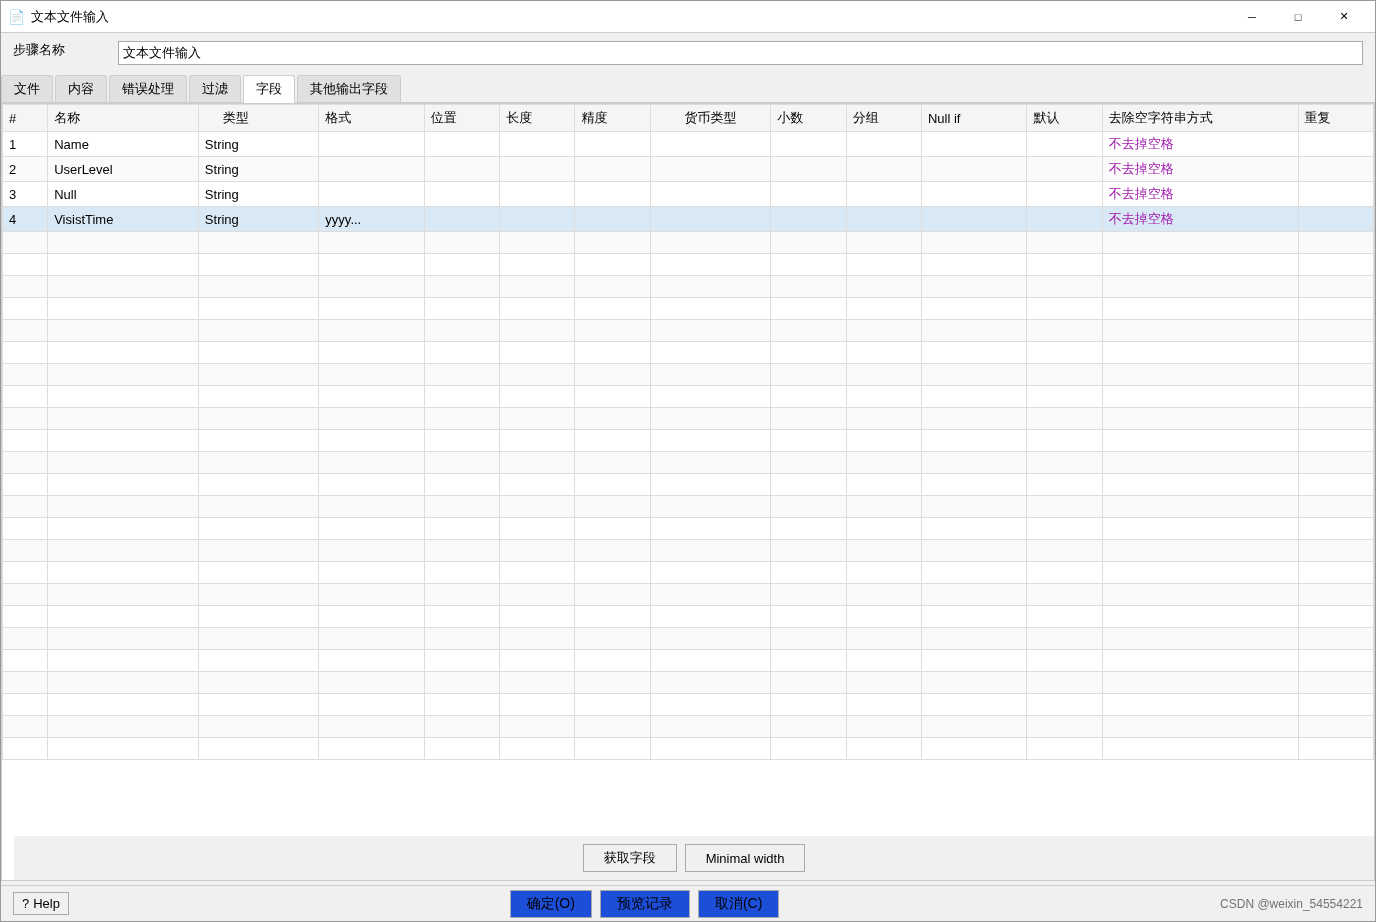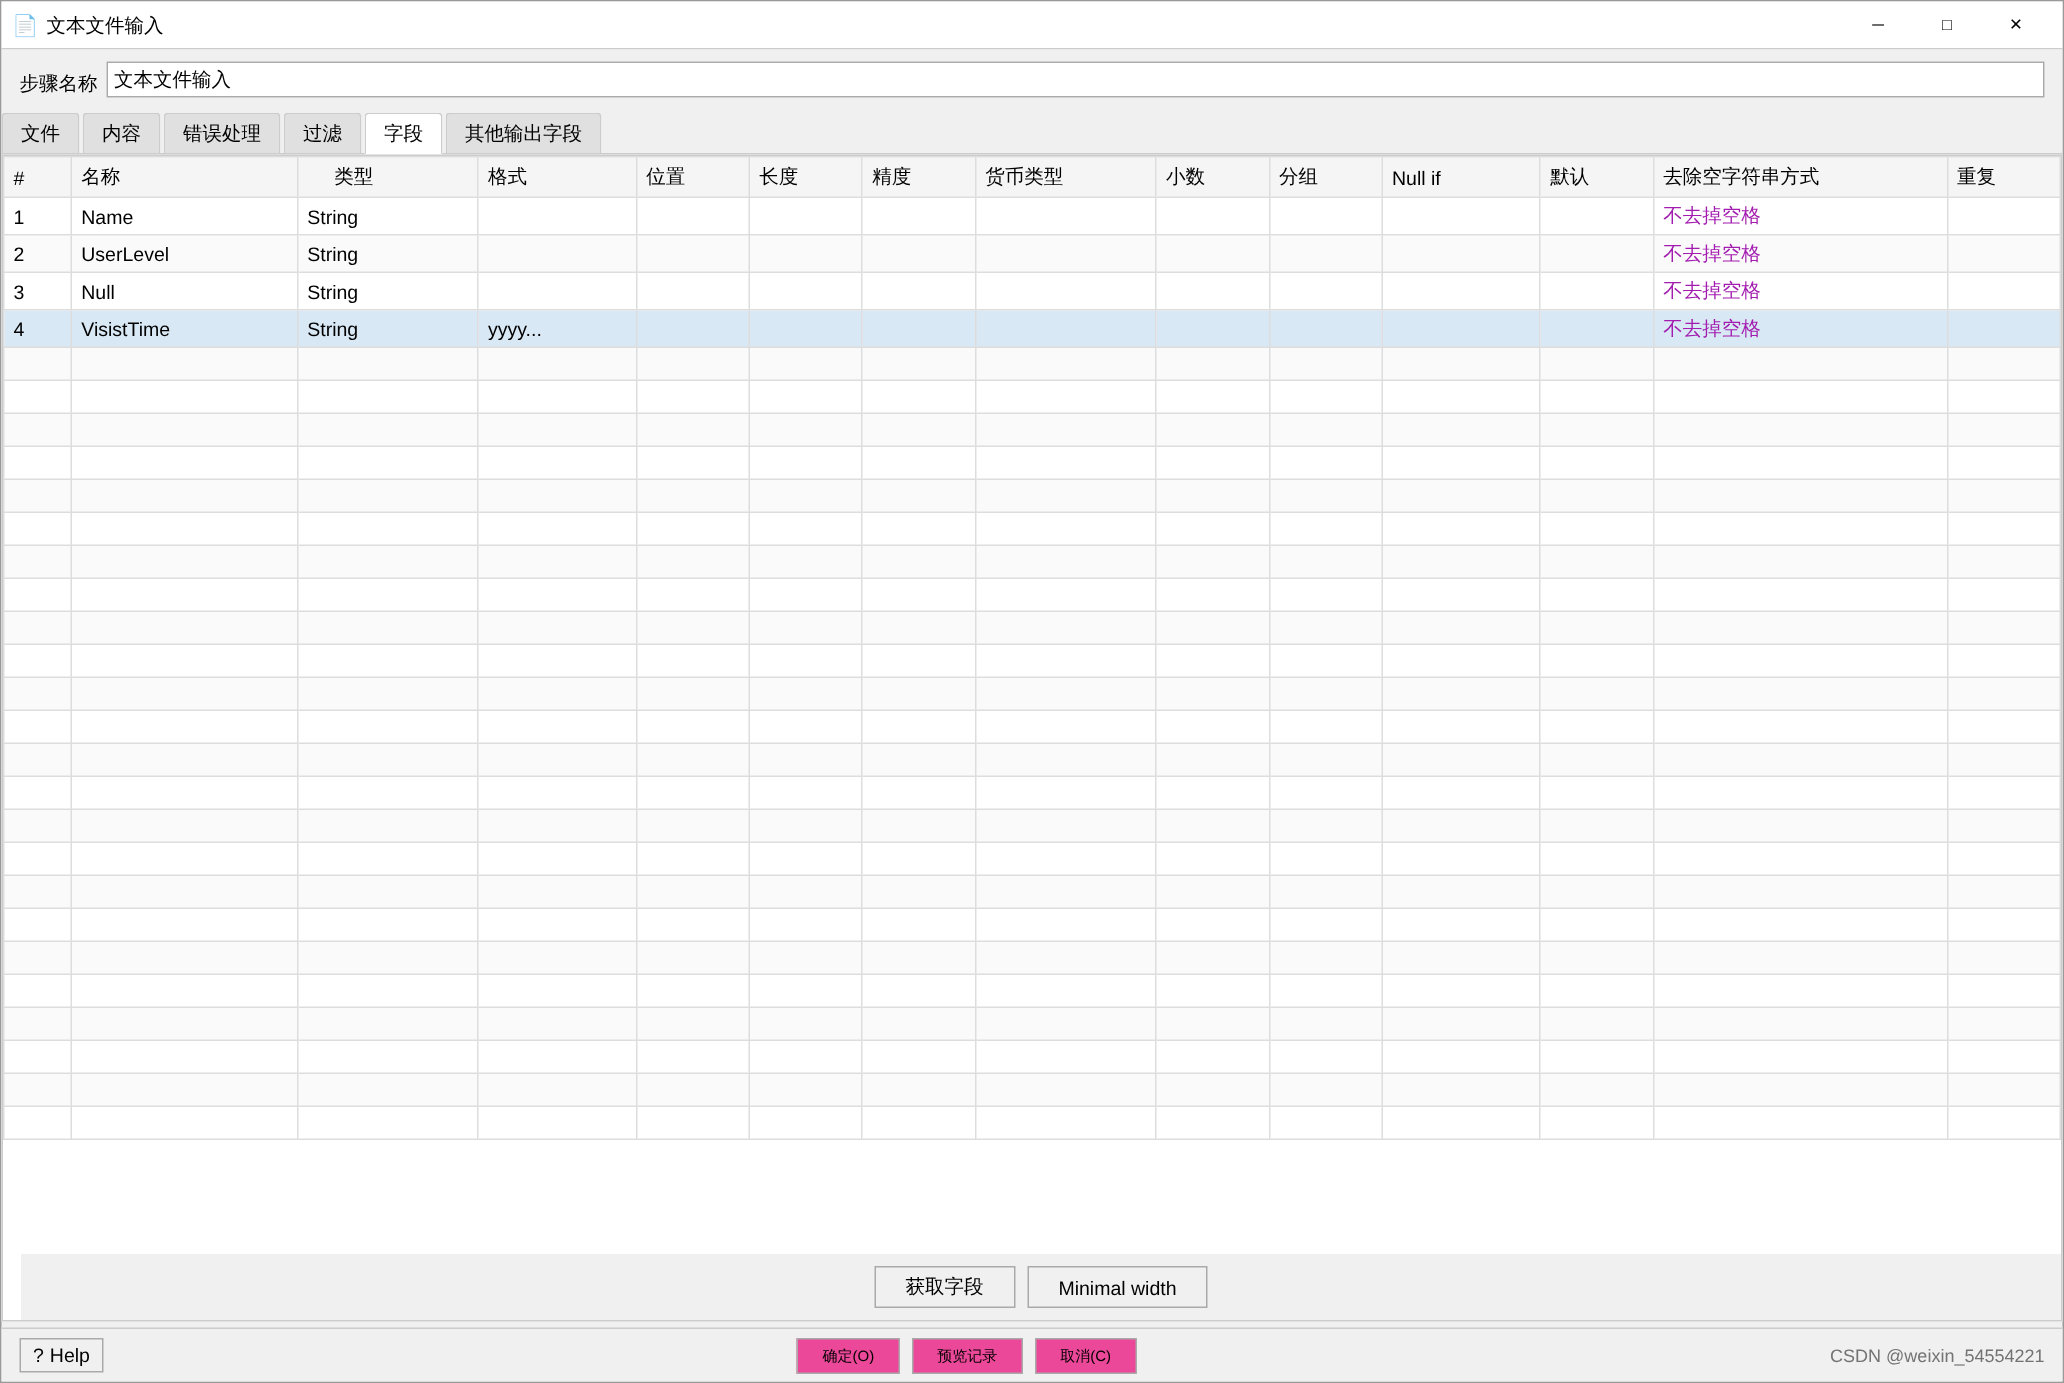--- a/index.html
+++ b/index.html
@@ -56,24 +56,25 @@
       cursor: pointer;
       display: flex;
       align-items: center;
       justify-content: center;
       font-size: 11px;
       color: #000;
     }
 
     .step-name-row {
       display: flex;
-      align-items: flex-end;
+      align-items: flex-start;
       padding: 8px 12px;
       background: #f0f0f0;
       flex-shrink: 0;
+      gap: 47px;
     }
     .step-name-label {
       font-size: 13px;
       margin-right: 6px;
       white-space: nowrap;
     }
     .step-name-input {
       flex: 1;
       height: 24px;
       border: 1px solid #aaa;
@@ -195,33 +196,33 @@
       justify-content: center;
       gap: 8px;
     }
     .footer-right {
       font-size: 12px;
       color: #737373;
     }
     .confirm-btn {
       padding: 4px 16px;
       border: 1px solid #aaa;
-      background: #ec4899;
+      background: #1d4ed8;
       cursor: pointer;
-      font-size: 10px;
+      font-size: 14px;
     }
 
     .col-num { width: 30px; }
     .col-name { width: 100px; }
     .col-type { width: 80px; padding-left: 24px; }
     .col-format { width: 70px; font-family: Liberation Mono, monospace; }
     .col-pos { width: 50px; }
     .col-len { width: 50px; }
     .col-prec { width: 50px; }
-    .col-currency { width: 80px; }
+    .col-currency { width: 80px; text-align: center; }
     .col-decimal { width: 50px; }
     .col-group { width: 50px; }
     .col-nullif { width: 70px; }
     .col-default { width: 50px; }
     .col-trim { width: 130px; }
     .col-repeat { width: 50px; }
   </style>
 </head>
 <body>
 

